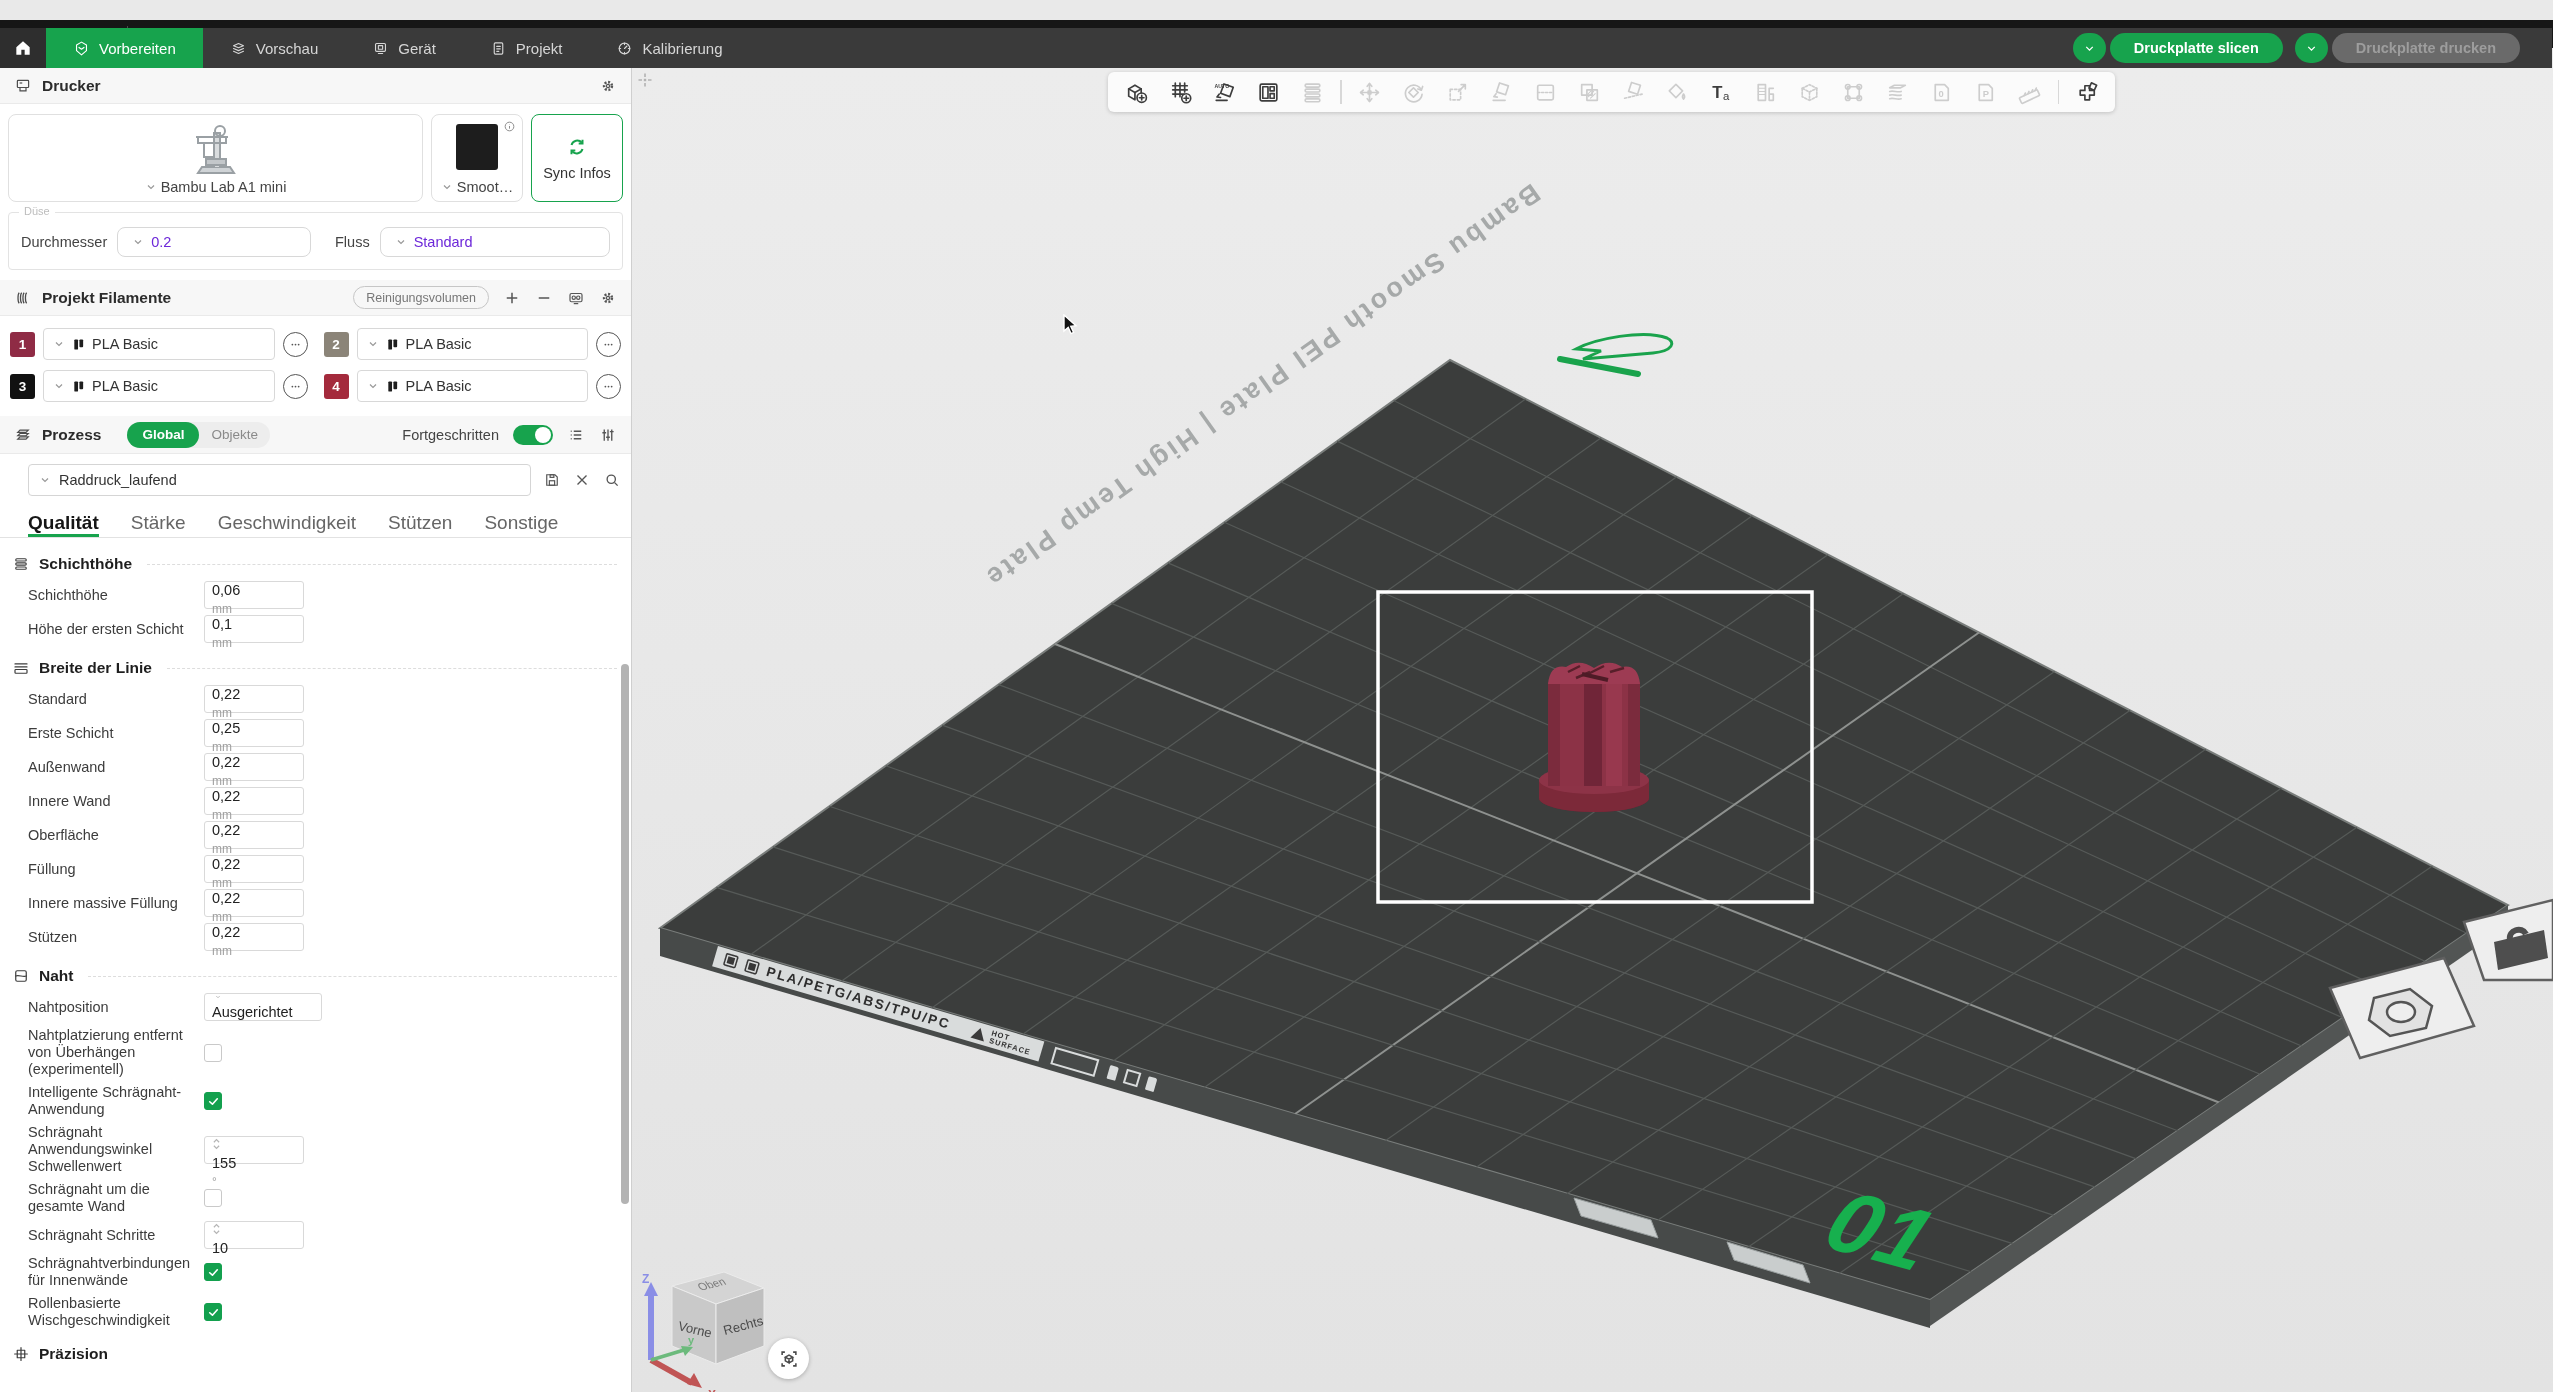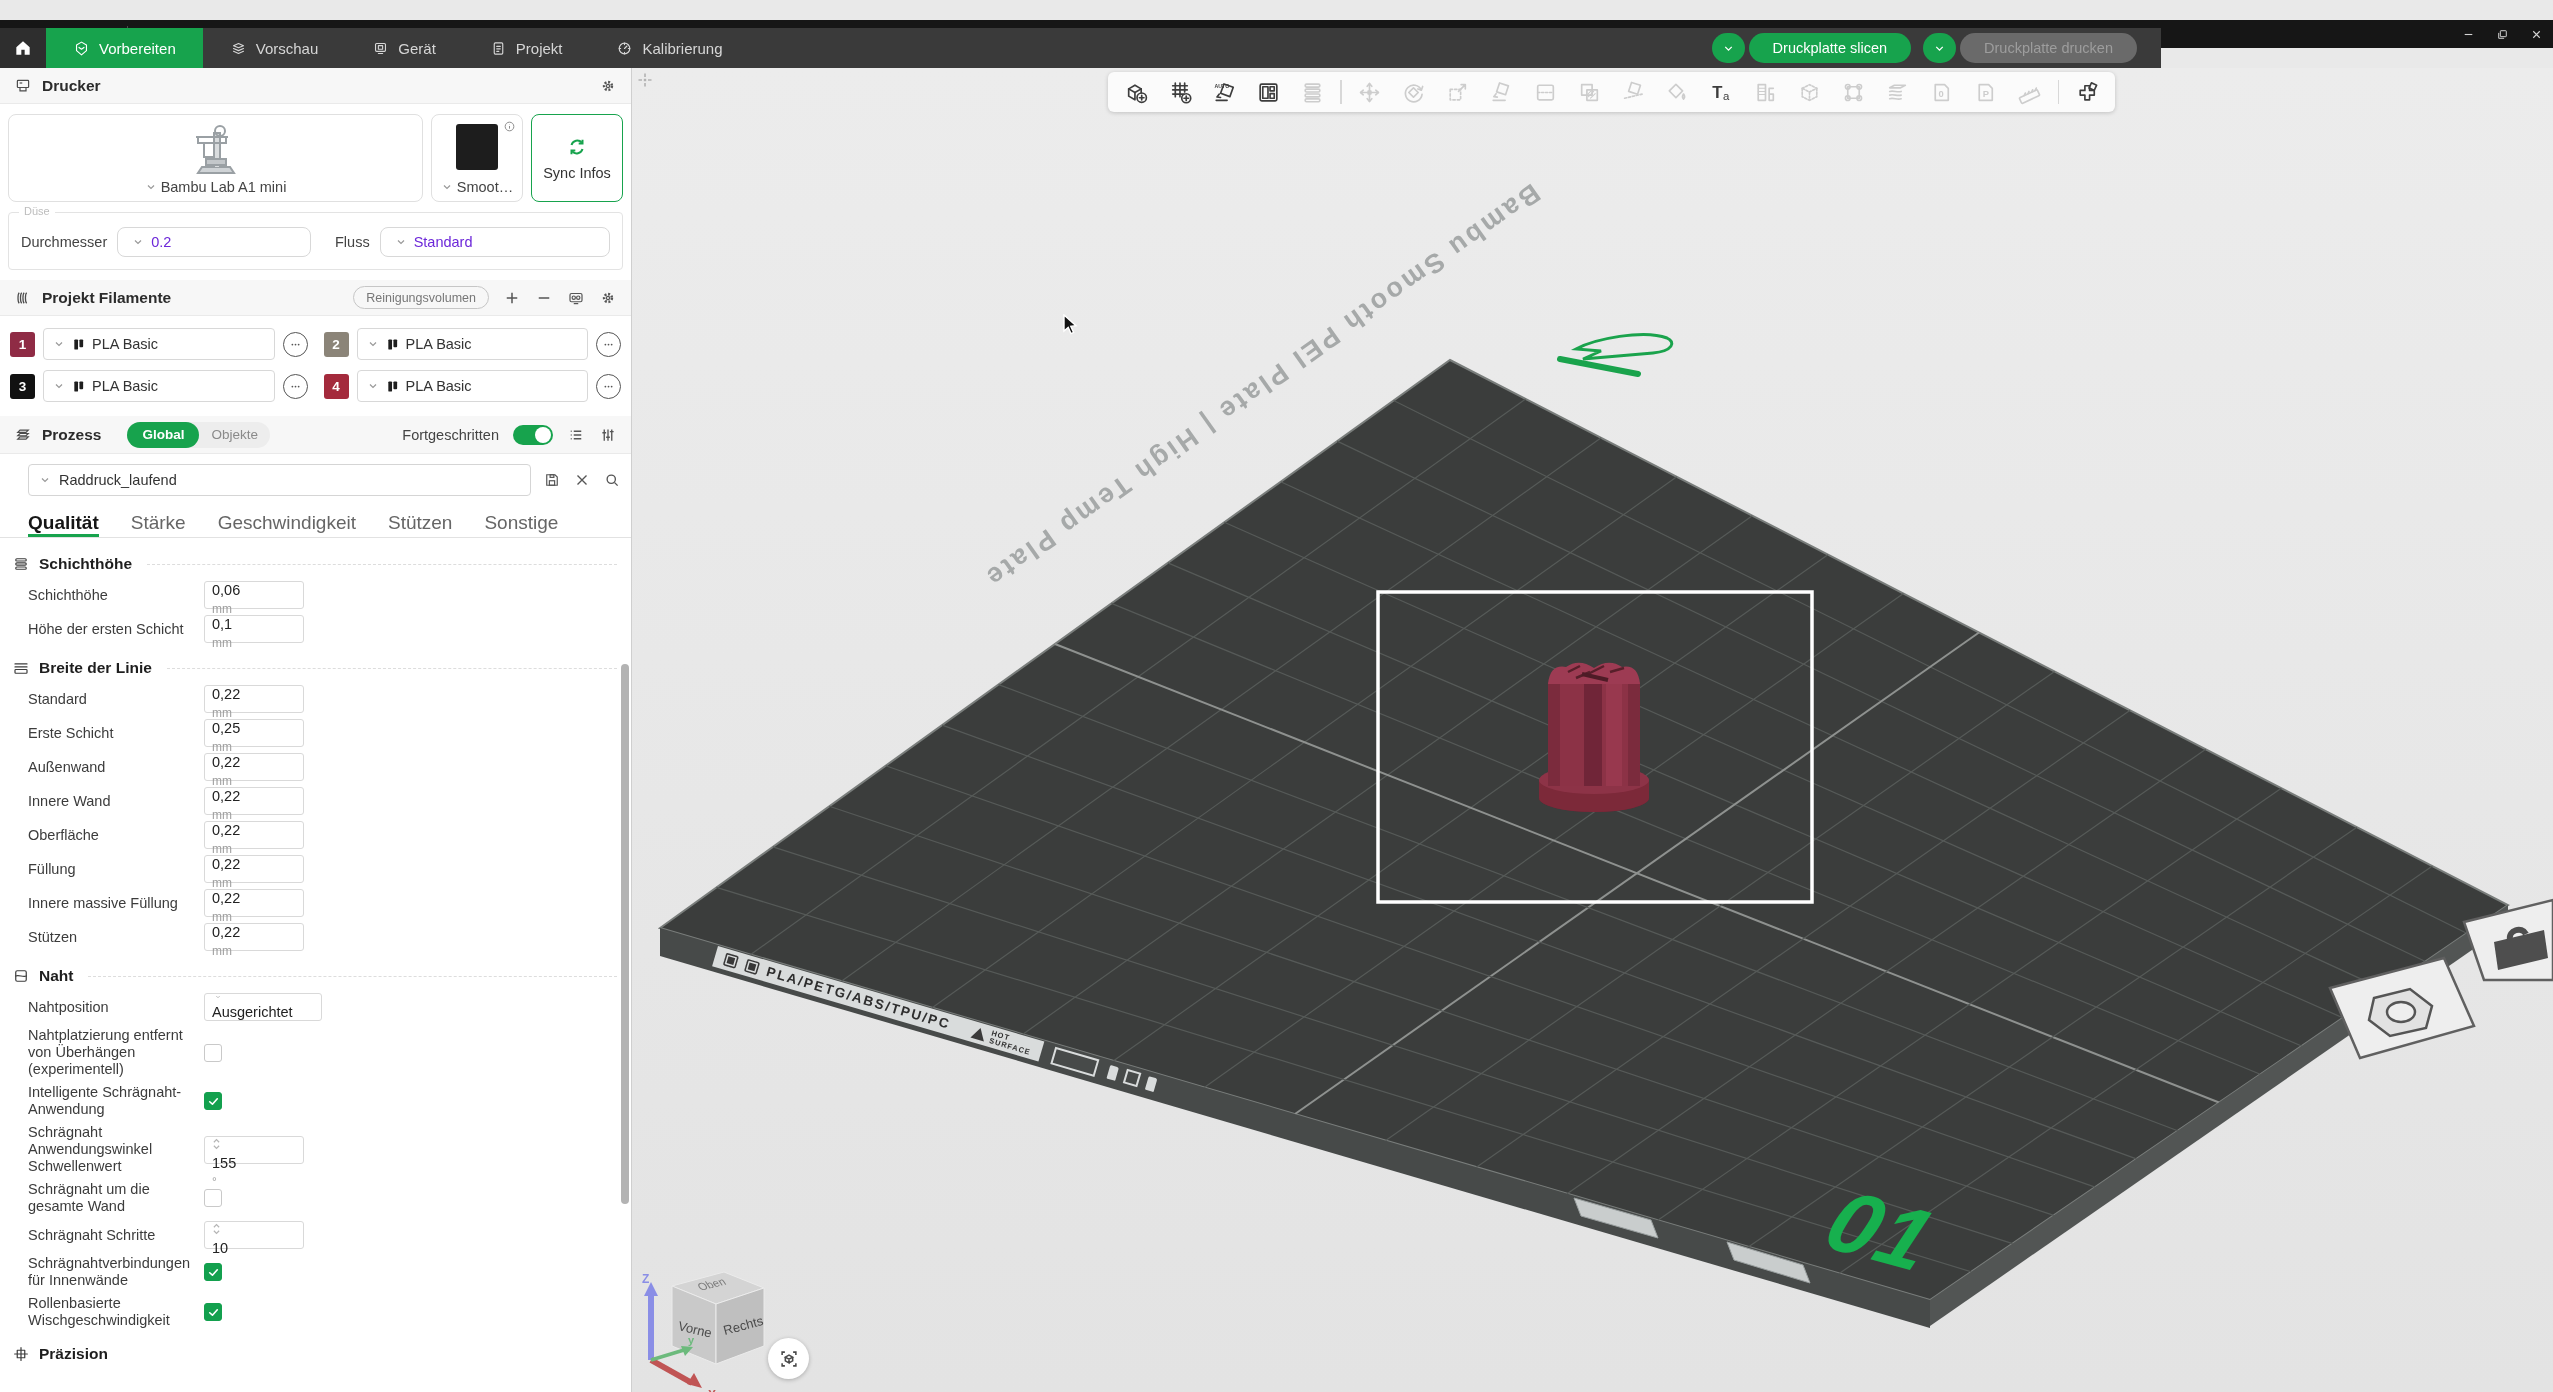--- a/index.html
+++ b/index.html
@@ -15,27 +15,27 @@
   .tb-menu svg, .tb-ic svg { width:15px; height:15px; }
   .tb-sep { width:1px; height:16px; background:#4a4a4a; margin:0 8px; }
   .tb-ic { display:flex; align-items:center; justify-content:center; width:24px; }
   .tb-ic.dim { color:#6f6f6f; }
   .tb-title { position:absolute; left:0; right:0; text-align:center; font-size:12.5px; color:#cfcfcf; pointer-events:none; }
   .tb-win { position:absolute; right:0; top:0; height:28px; display:flex; align-items:center; }
   .tb-win > div { width:34px; height:28px; display:flex; align-items:center; justify-content:center; color:#d4d4d4; }
   .tb-win svg { width:13px; height:13px; }
 
   
-  .tabbar { position:absolute; left:0; top:28px; width:2161px; height:40px; background:#3a3a3a; display:flex; align-items:stretch; z-index:60; }
+  .tabbar { position:absolute; left:0; top:28px; width:2552px; height:40px; background:#3a3a3a; display:flex; align-items:stretch; z-index:60; }
   .home-tile { width:46px; display:flex; align-items:center; justify-content:center; background:#2e2e2e; color:#fff; }
   .home-tile svg { width:20px; height:20px; }
   .tab { display:flex; align-items:center; gap:9px; padding:0 27px; color:#d6d6d6; font-size:15px; }
   .tab svg { width:17px; height:17px; }
   .tab.active { background:var(--accent); color:#fff; }
-  .tab-actions { margin-left:auto; display:flex; align-items:center; gap:12px; padding-right:24px; }
+  .tab-actions { margin-left:auto; display:flex; align-items:center; gap:12px; padding-right:32px;font-weight:bold; }
   .split-btn { display:flex; align-items:center; gap:4px; }
   .chev-pill { width:33px; height:30px; border-radius:15px; background:var(--accent); display:flex; align-items:center; justify-content:center; color:#fff; }
   .chev-pill svg { width:13px; height:13px; }
   .pill-btn { height:30px; border-radius:15px; background:var(--accent); color:#fff; font-size:14.5px; display:flex; align-items:center; padding:0 24px; }
   .pill-btn.disabled { background:#6a6a6a; color:#9d9d9d; }
 
   
   .panel { position:absolute; left:0; top:68px; width:632px; bottom:0; background:#fff; border-right:1px solid #cfcfcf; z-index:50; overflow:hidden; }
   .sec-header { height:36px; display:flex; align-items:center; gap:10px; padding:0 14px; background:#f7f7f7; border-bottom:1px solid #eaeaea; }
   .sec-title { font-size:15.5px; font-weight:bold; color:#2c2c2c; }

